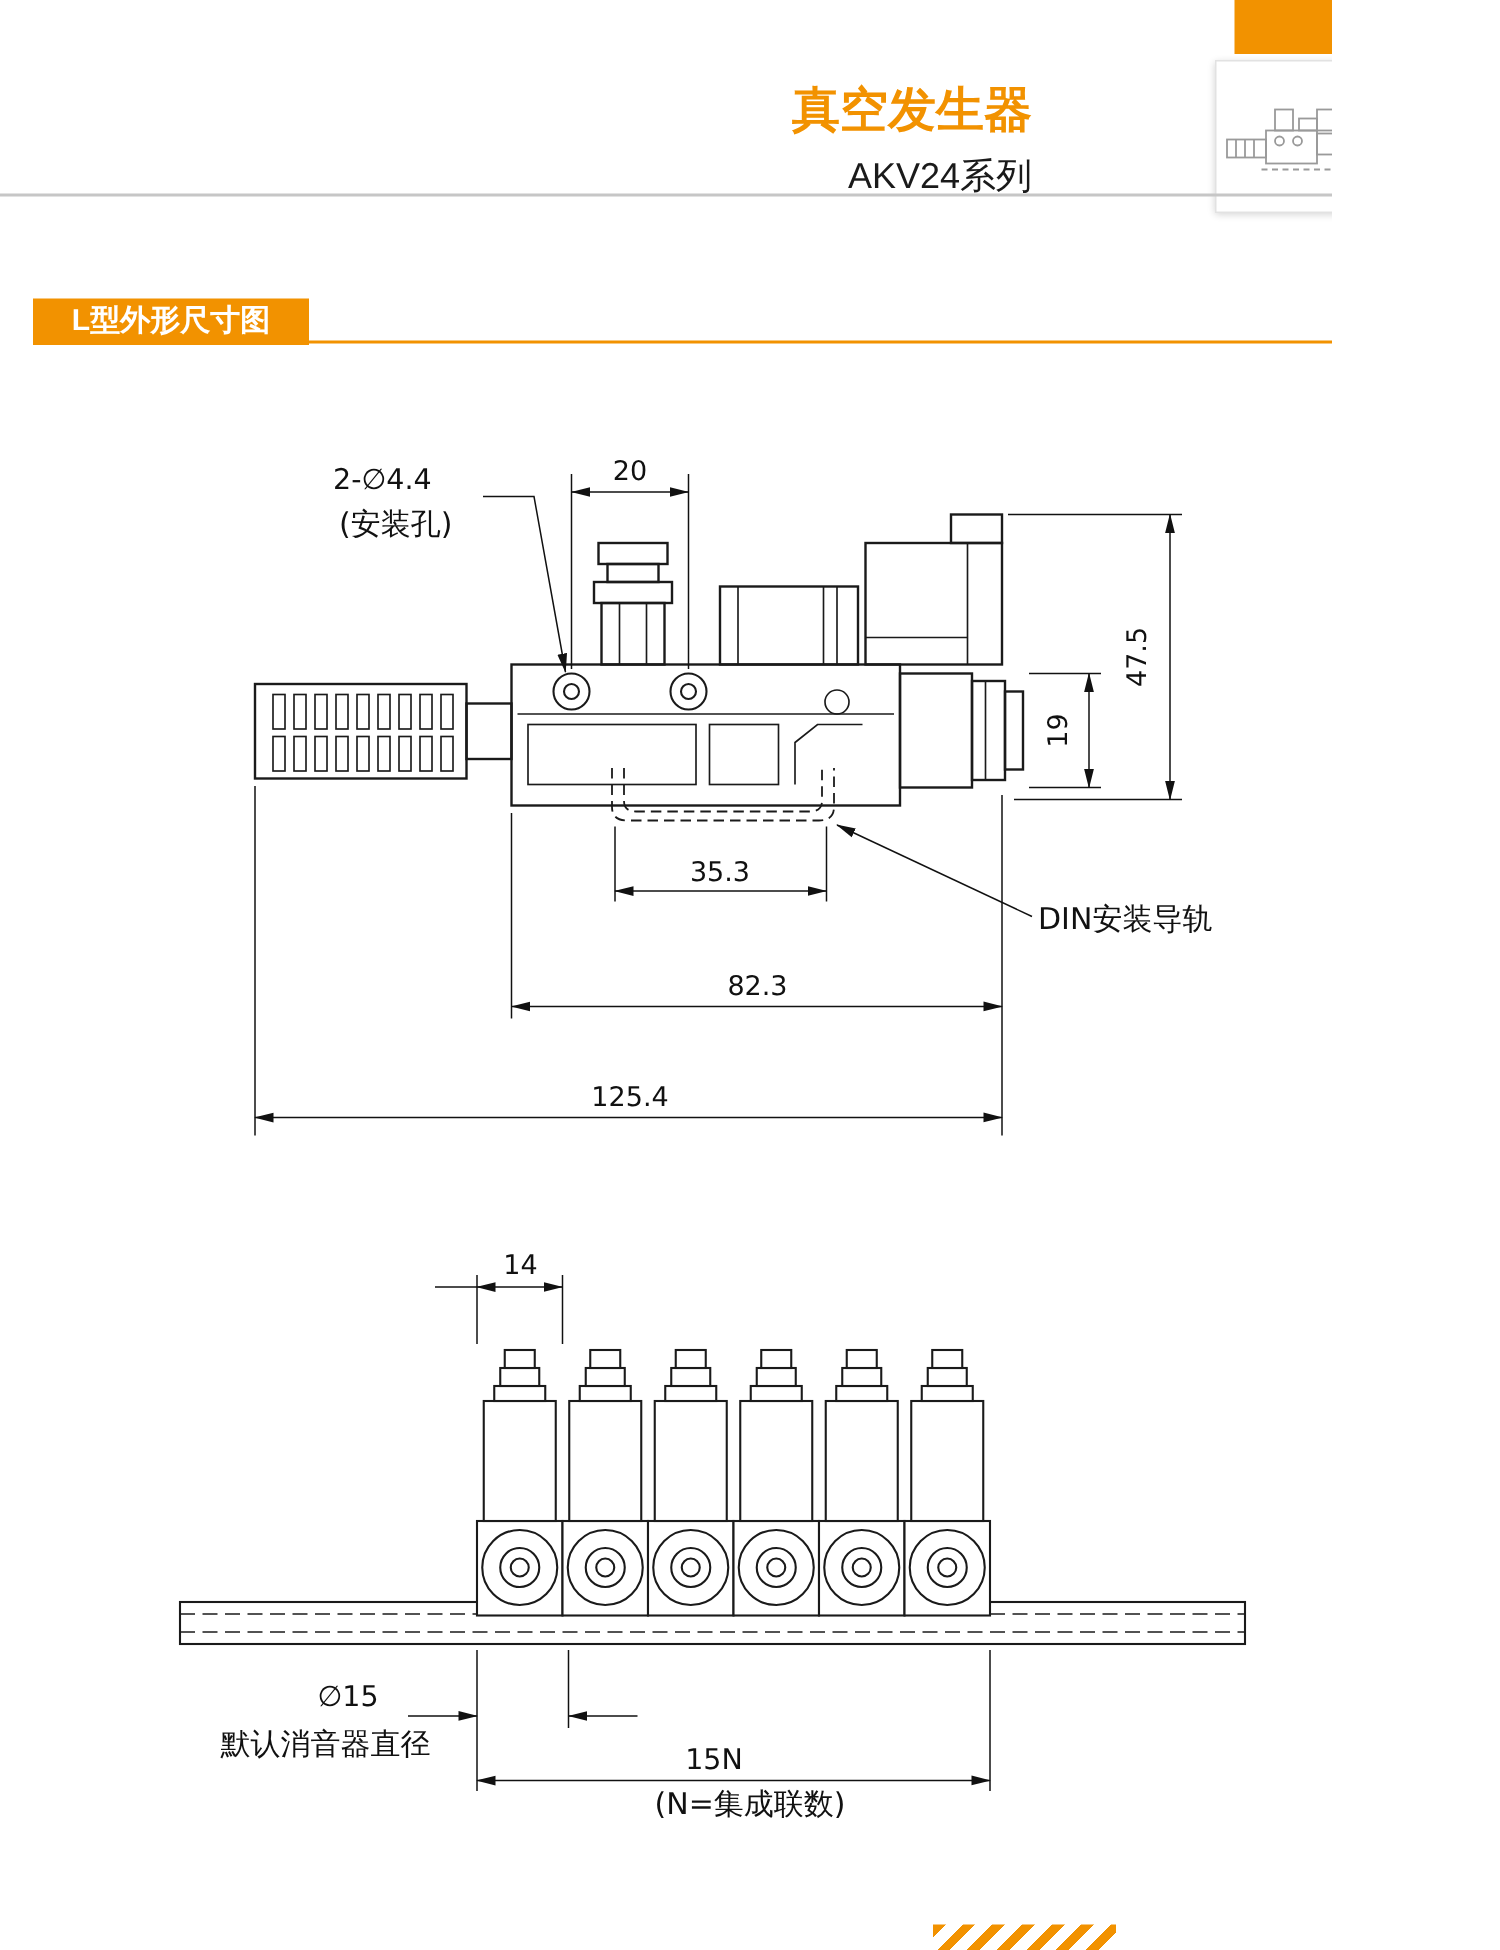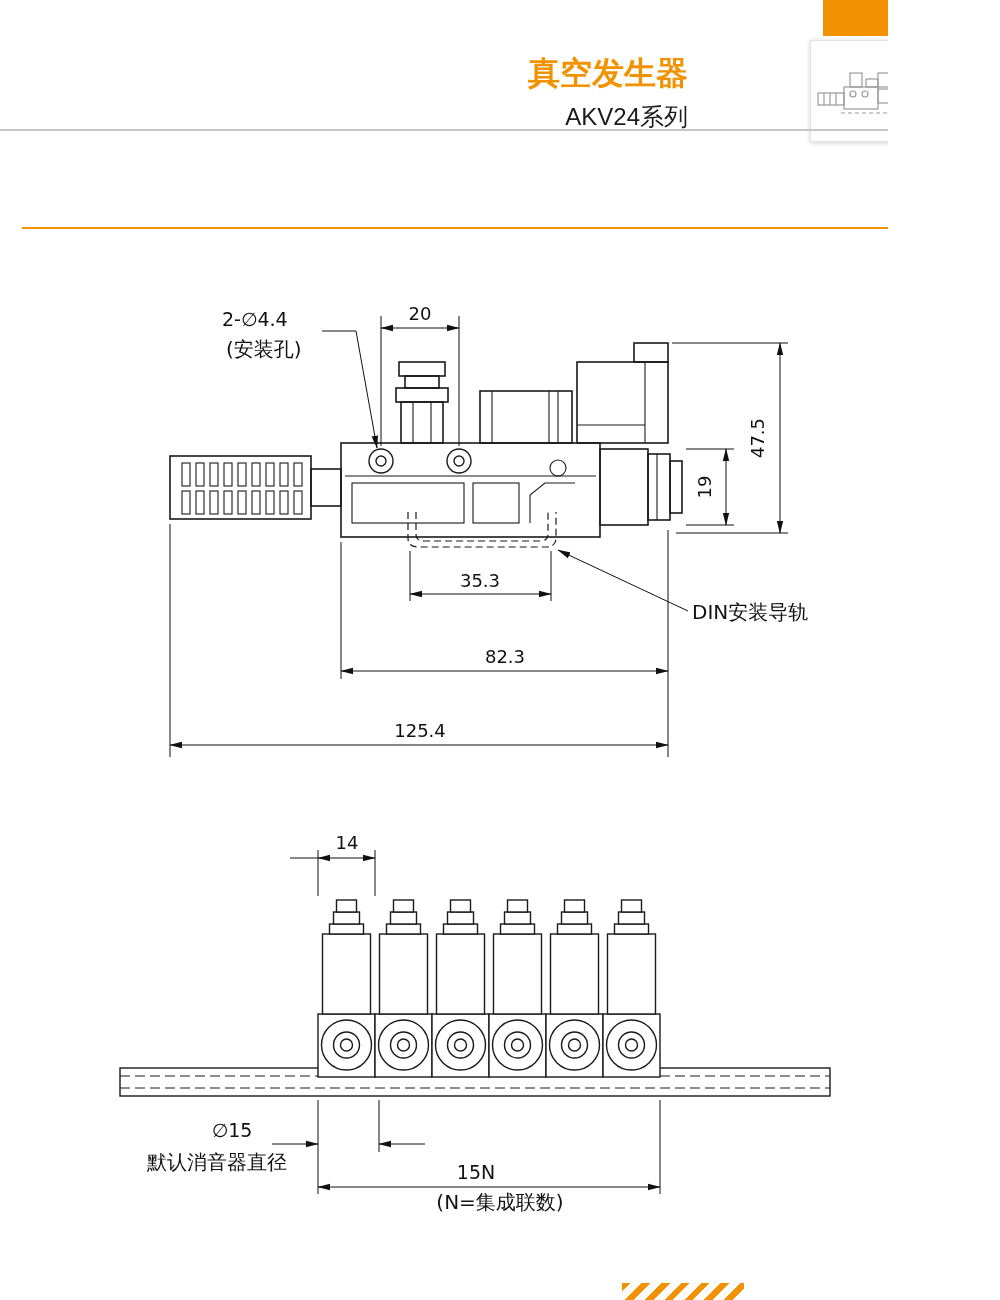--- a/index.html
+++ b/index.html
@@ -76,20 +76,21 @@
         <rect x="67" y="48" width="14" height="14"></rect>
         <rect x="81" y="50" width="10" height="10"></rect>
         <line x1="30" y1="72" x2="86" y2="72" stroke-dasharray="4 3"></line>
       </g>
     </svg>
   </div>
 
   <div class="divider"></div>
 
   <div class="section-line"></div>
+  <div class="section-badge">L型外形尺寸图</div>
 
   <svg class="drawings" width="1000" height="1300" viewBox="0 0 1000 1300">
     <defs>
       <marker id="arr" viewBox="0 0 10 6" refX="9.5" refY="3" markerWidth="13" markerHeight="7.8" orient="auto-start-reverse">
         <path d="M0,0.5 L10,3 L0,5.5 Z" fill="#111"></path>
       </marker>
       <g id="unit-shape">
         <rect x="-28.5" y="1014" width="57" height="63" fill="#fff"></rect>
         <rect x="-24" y="934" width="48" height="80" fill="#fff"></rect>
         <rect x="-17" y="924" width="34" height="10" fill="#fff"></rect>

